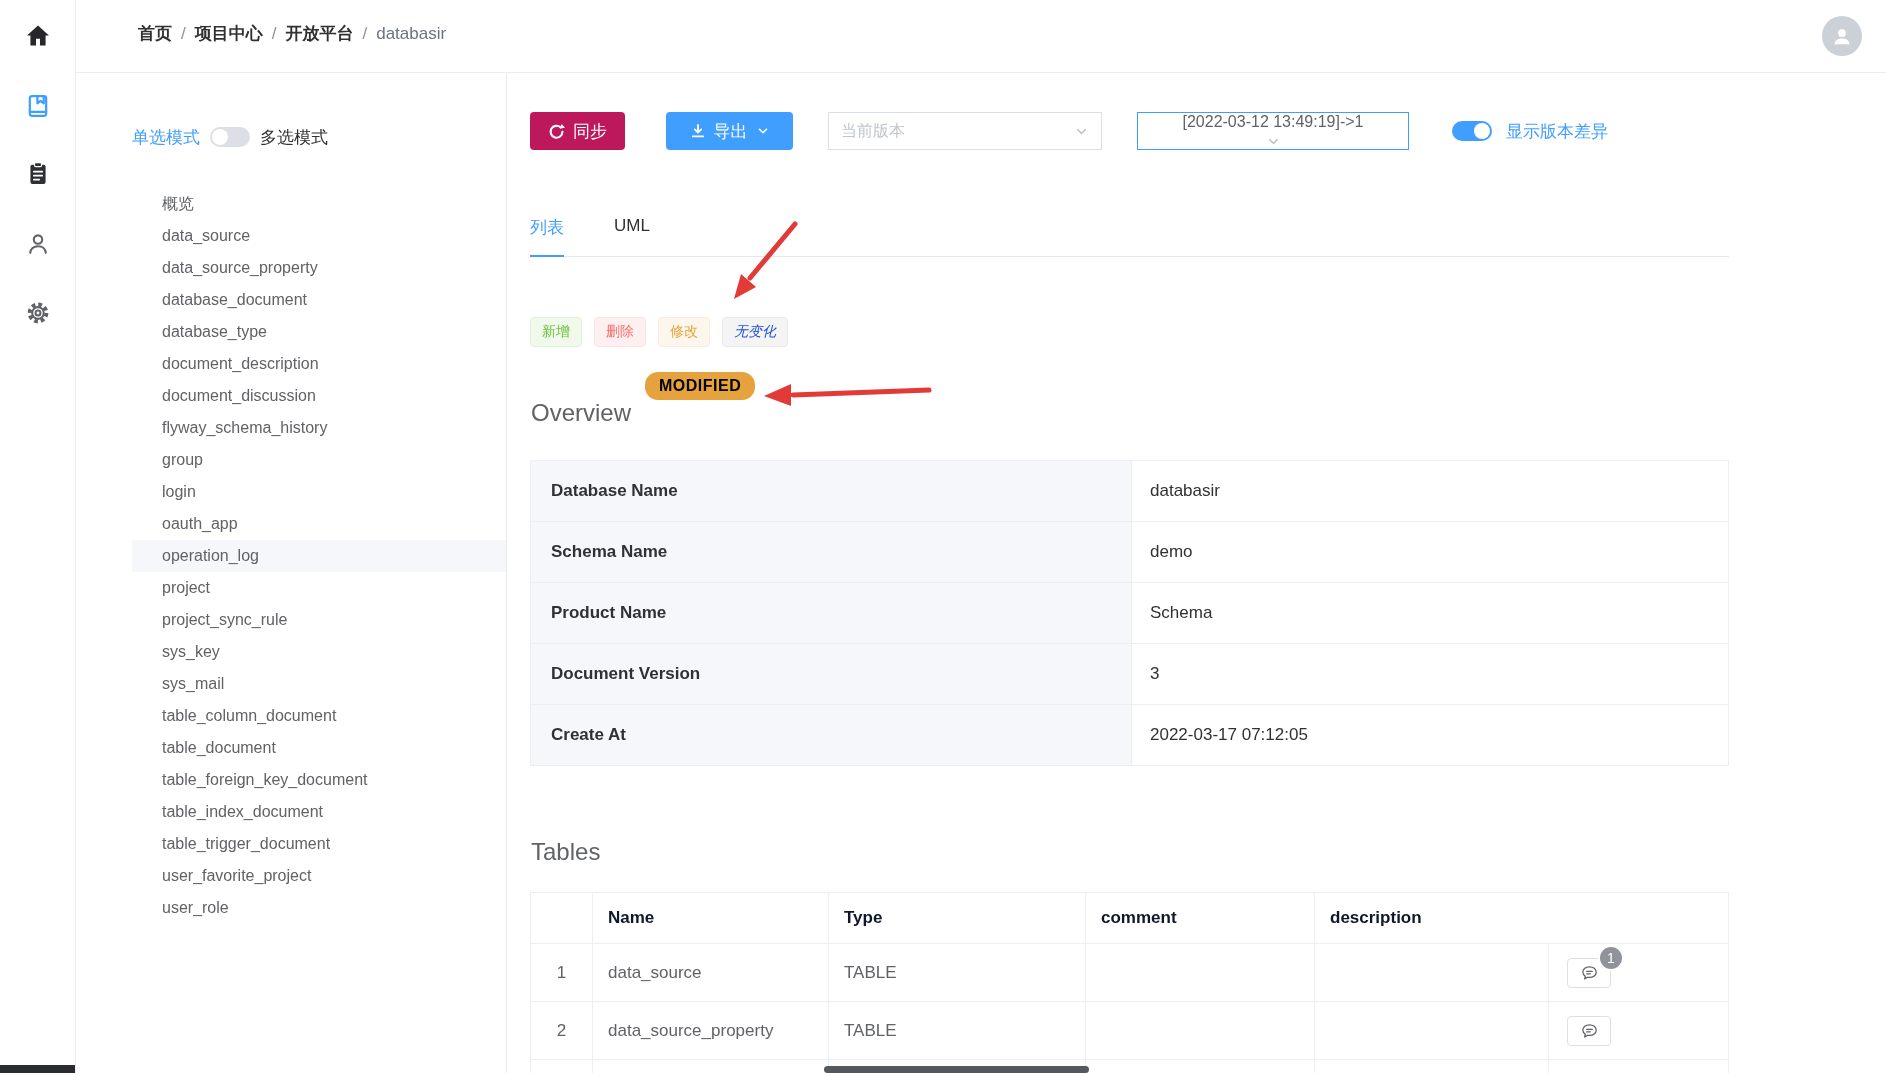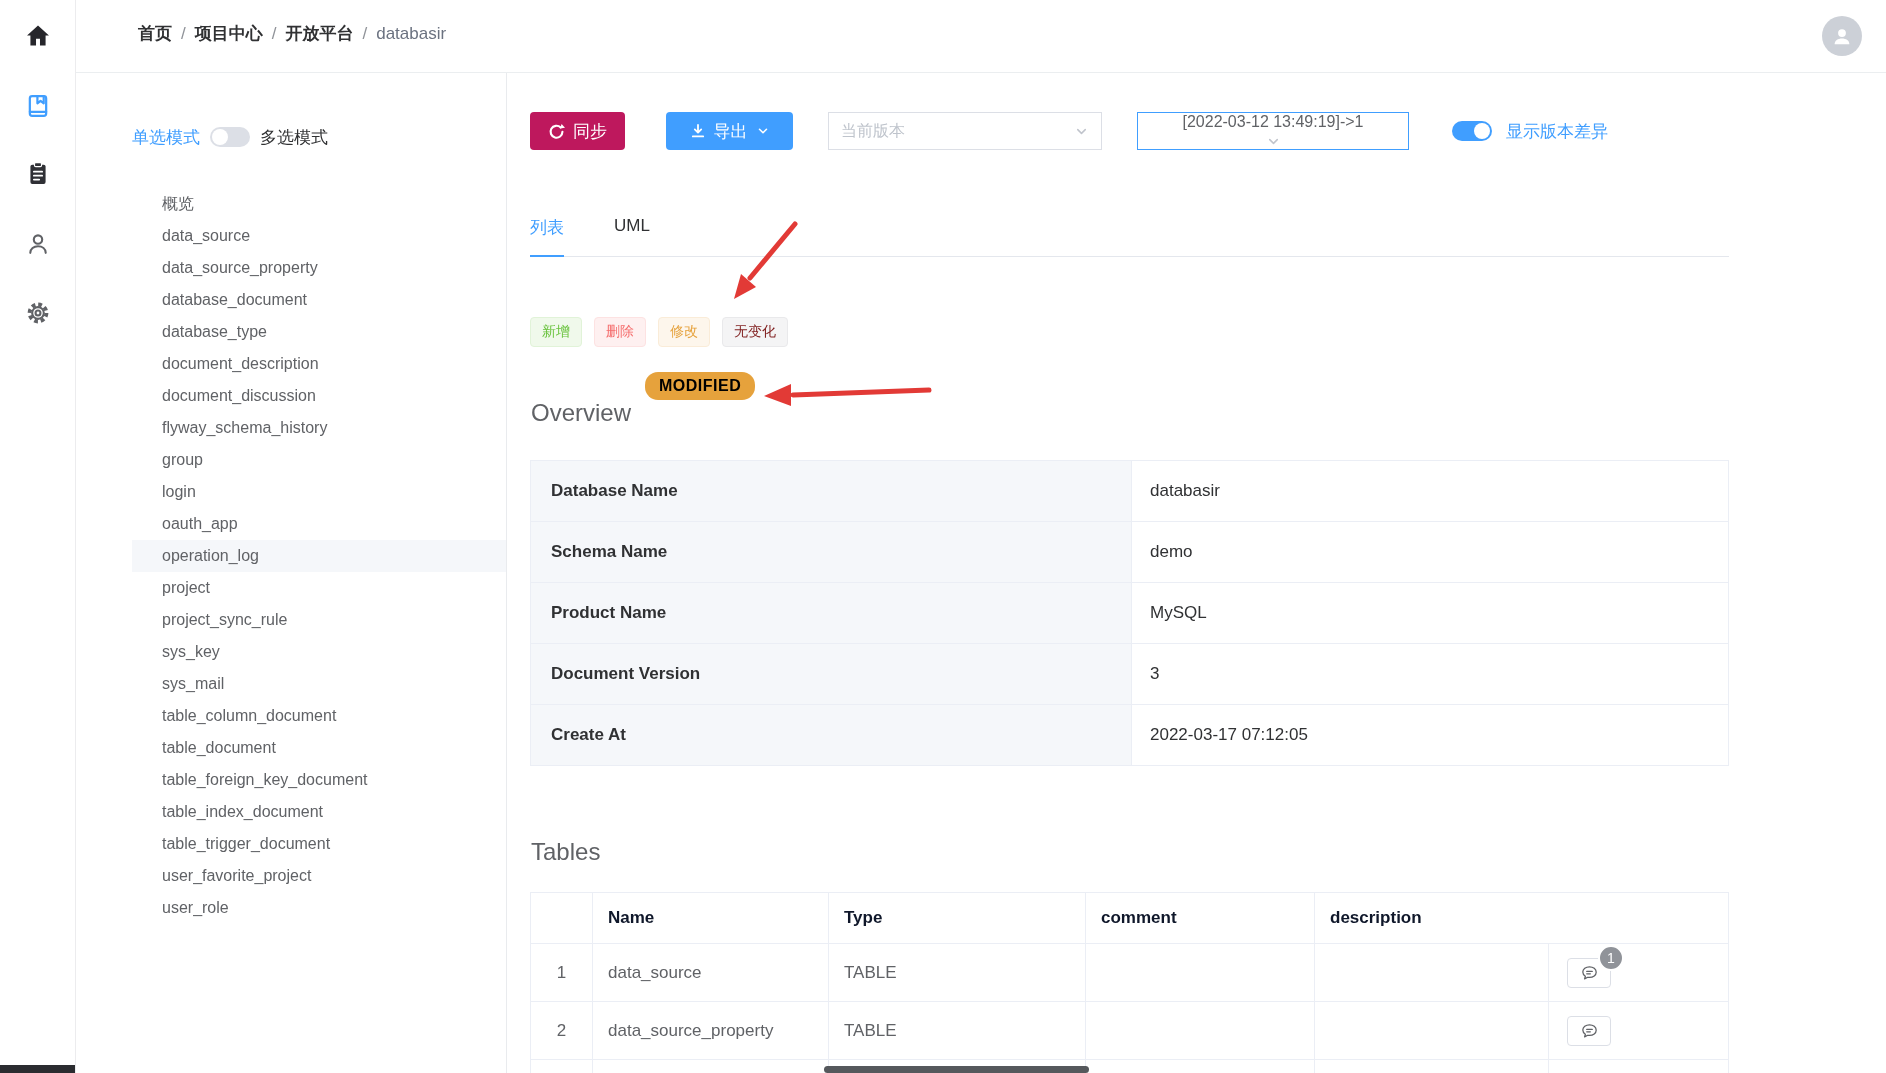--- a/index.html
+++ b/index.html
@@ -47,21 +47,21 @@
   .tab{font-size:17px;color:#303133;padding-bottom:17px;position:relative;cursor:pointer;}
   .tab.active{color:#409eff;}
   .tab.active::after{content:'';position:absolute;left:0;right:0;bottom:-1px;height:2px;background:#409eff;}
 
   
   .legend{position:absolute;left:530px;top:317px;display:flex;gap:12px;}
   .chip{font-size:14px;padding:5px 11px;border-radius:4px;border:1px solid transparent;}
   .chip.success{background:#f0f9eb;color:#67c23a;border-color:#e1f3d8;}
   .chip.danger{background:#fef0f0;color:#f56c6c;border-color:#fde2e2;}
   .chip.warning{background:#fdf6ec;color:#e6a23c;border-color:#faecd8;}
-  .chip.info{background:#f4f4f5;color:#7f1d1d;border-color:#e9e9eb;}
+  .chip.info{background:#f4f4f5;color:#1d4ed8;border-color:#e9e9eb;font-style:italic;}
 
   
   .modified{position:absolute;left:645px;top:372px;background:#e6a23c;color:#000000;font-weight:bold;font-size:16px;letter-spacing:.5px;padding:5px 14px;border-radius:13px;}
   .section-title{position:absolute;left:531px;font-size:24px;color:#606266;}
   .t-overview{top:399px;}
   .t-tables{top:838px;}
 
   
   .ovtable{position:absolute;left:530px;top:460px;width:1199px;border:1px solid #ebeef5;border-bottom:none;box-sizing:border-box;}
   .ov-row{display:flex;height:60px;border-bottom:1px solid #ebeef5;}
@@ -234,21 +234,21 @@
       <div class="ov-row">
         <div class="ov-label">Database Name</div>
         <div class="ov-value">databasir</div>
       </div>
       <div class="ov-row">
         <div class="ov-label">Schema Name</div>
         <div class="ov-value">demo</div>
       </div>
       <div class="ov-row">
         <div class="ov-label">Product Name</div>
-        <div class="ov-value">MySQL</div>
+        <div class="ov-value">Schema</div>
       </div>
       <div class="ov-row">
         <div class="ov-label">Document Version</div>
         <div class="ov-value">3</div>
       </div>
       <div class="ov-row">
         <div class="ov-label">Create At</div>
         <div class="ov-value">2022-03-17 07:12:05</div>
       </div>
     </div>

